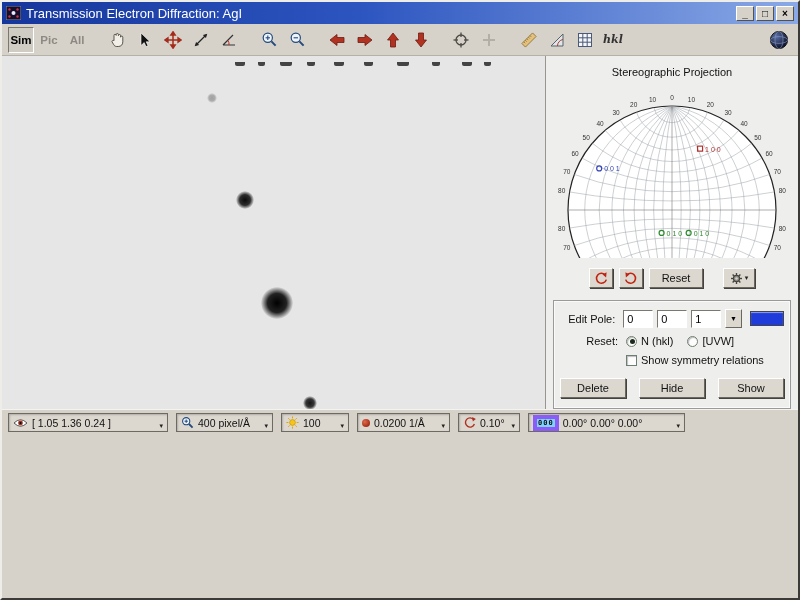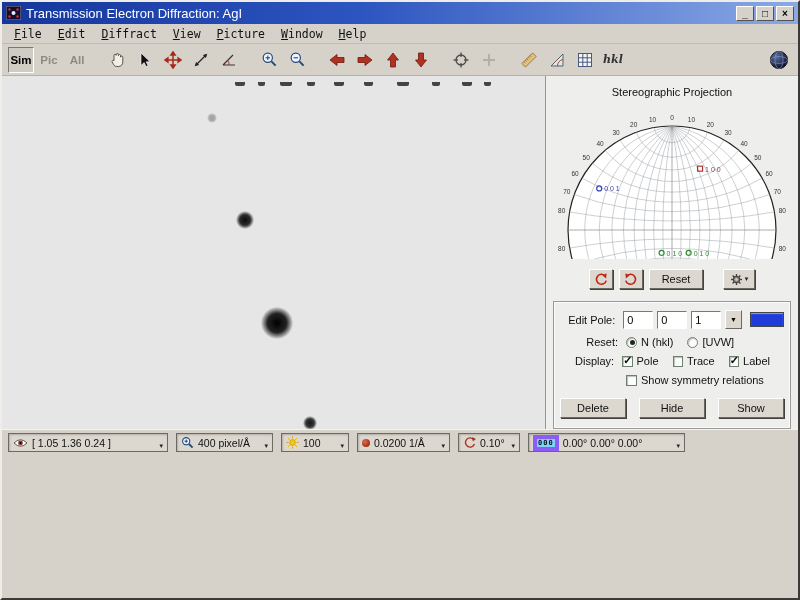--- a/index.html
+++ b/index.html
@@ -95,29 +95,20 @@
         </svg>
     </span>
     <span class="title-text">Transmission Electron Diffraction: AgI</span>
     <span class="winbtns">
       <button class="winbtn">_</button>
       <button class="winbtn">□</button>
       <button class="winbtn">×</button>
     </span>
   </div>
 
-  <div class="menubar">
-    <span class="menu-item">File</span>
-    <span class="menu-item">Edit</span>
-    <span class="menu-item">Diffract</span>
-    <span class="menu-item">View</span>
-    <span class="menu-item">Picture</span>
-    <span class="menu-item">Window</span>
-    <span class="menu-item">Help</span>
-  </div>
 
   <div class="toolbar">
     <button class="tb mode active">Sim</button>
     <button class="tb mode">Pic</button>
     <button class="tb mode">All</button>
     <span class="tbgap"></span>
     <button class="tb">
       <svg width="18" height="18">
           <path d="M6 9 V4.4 a1.1 1.1 0 0 1 2.2 0 V3.6 a1.1 1.1 0 0 1 2.2 0 V4.6 a1.1 1.1 0 0 1 2.2 0 V6.2 a1.1 1.1 0 0 1 2.2 0 v4.6 c0 3-1.8 4.7-4.6 4.7 h-1.4 c-1.6 0-2.6-.8-3.3-2.2 L4 10.8 a1.2 1.2 0 0 1 2-1.1 z" fill="#f2efe8" stroke="#4a453c" stroke-width="0.9"></path>
         </svg>
@@ -400,29 +391,20 @@
           <button class="combo">▼</button>
           <span class="swatch" style="background: rgb(31, 60, 219);"></span>
         </div>
         <div class="row">
           <span class="lbl">Reset:</span>
           <span class="radio on"></span>
           <span class="opt-label">N (hkl)</span>
           <span class="radio"></span>
           <span class="opt-label">[UVW]</span>
         </div>
-        <div class="row">
-          <span class="lbl">Display:</span>
-          <span class="checkbox on"></span>
-          <span class="opt-label">Pole</span>
-          <span class="checkbox"></span>
-          <span class="opt-label">Trace</span>
-          <span class="checkbox on"></span>
-          <span class="opt-label">Label</span>
-        </div>
         <div class="row" style="margin-left:66px;">
           <span class="checkbox"></span>
           <span class="opt-label">Show symmetry relations</span>
         </div>
         <div class="pole-buttons">
           <button class="btn">Delete</button>
           <button class="btn">Hide</button>
           <button class="btn">Show</button>
         </div>
       </div>

